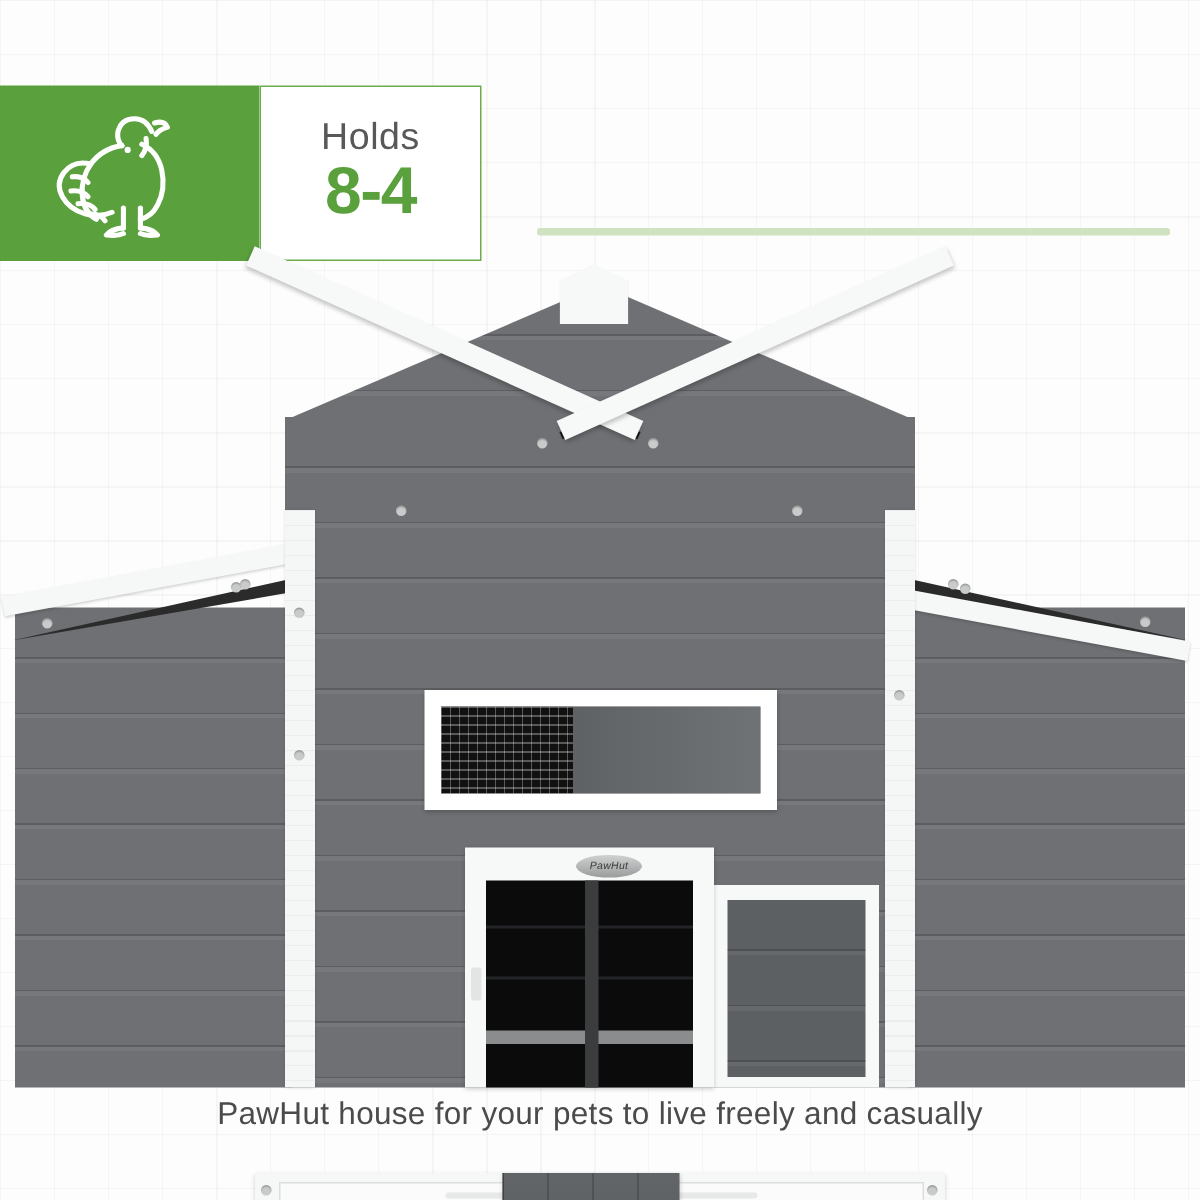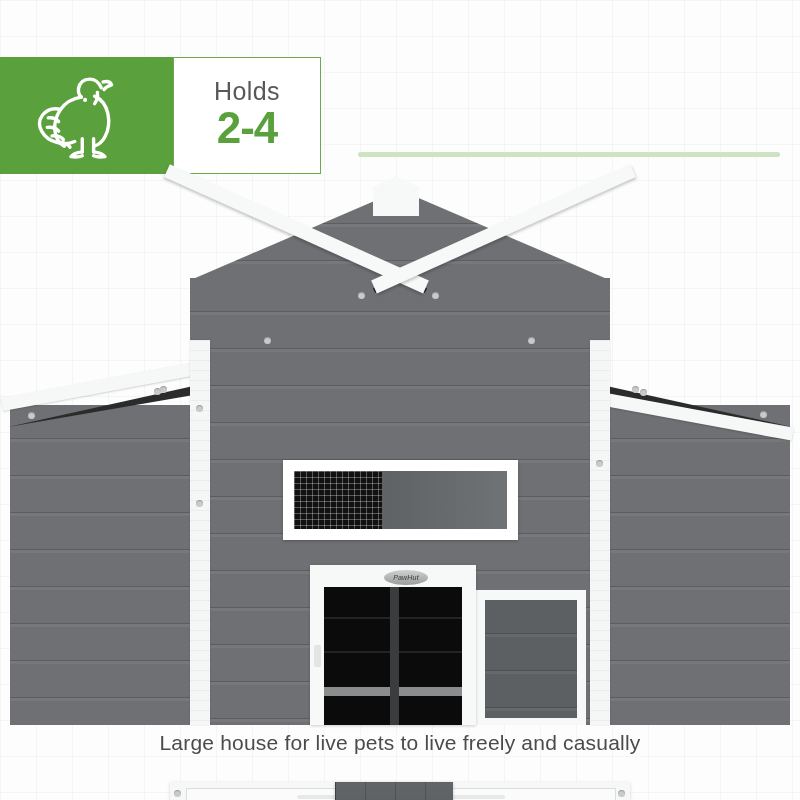--- a/index.html
+++ b/index.html
@@ -167,21 +167,21 @@
       <path d="M50 74 l0 14"></path>
       <path d="M62 74 l0 14"></path>
       <path d="M50 88 q-9 1 -12 5 q8 1 12 -1"></path>
       <path d="M62 88 q9 1 12 5 q-8 1 -12 -1"></path>
       <circle cx="53" cy="33" r="2.2" fill="#ffffff" stroke="none"></circle>
     </svg>
   </div>
 
   <div class="badge-box">
     <div class="badge-top">Holds</div>
-    <div class="badge-mid">2-4</div>
+    <div class="badge-mid">8-4</div>
   </div>
 
   <div class="headline-rule"></div>
 
   <div class="coop">
 
     <div class="wing">
       <div class="wing-body plank greybody" style="left:10px;top:235px;width:185px;height:320px;"></div>
       <div class="wing-roof" style="left:8px;top:215px;width:190px;height:42px;
           clip-path:polygon(0 100%, 100% 0, 100% 22%, 0 100%);"></div>
@@ -263,15 +263,15 @@
 
     <div class="ramp">
       
       
       
       
     </div>
 
   </div>
 
-  <div class="caption">Large house for live pets to live freely and casually</div>
+  <div class="caption">PawHut house for your pets to live freely and casually</div>
 
 </div>
 
 </body></html>

